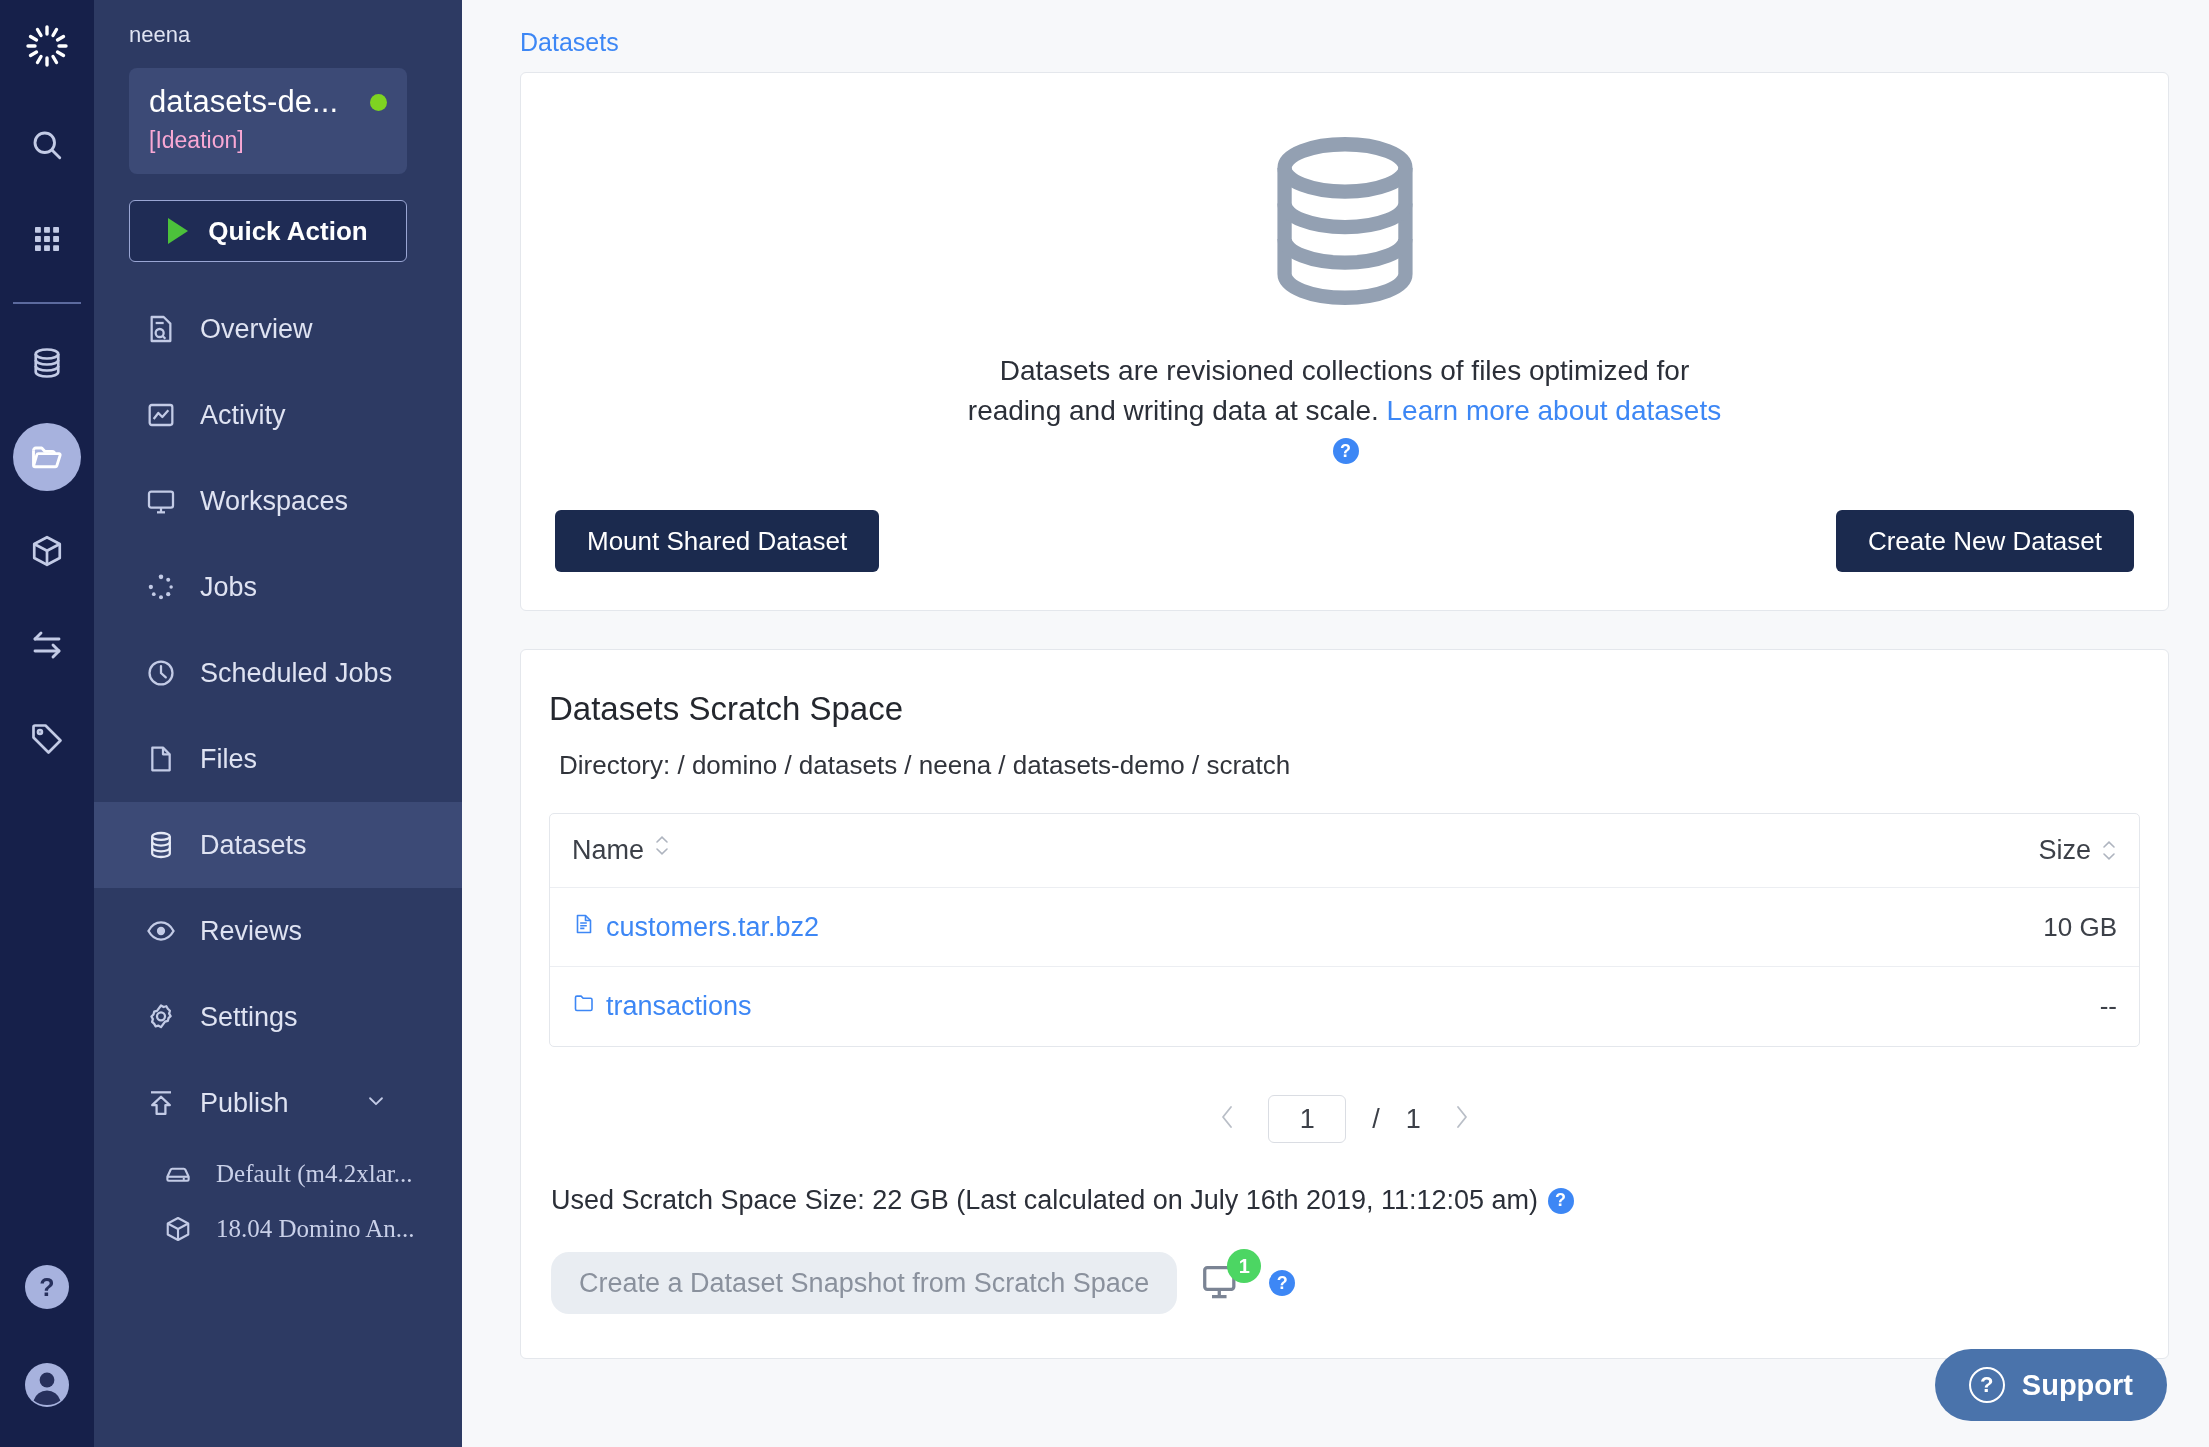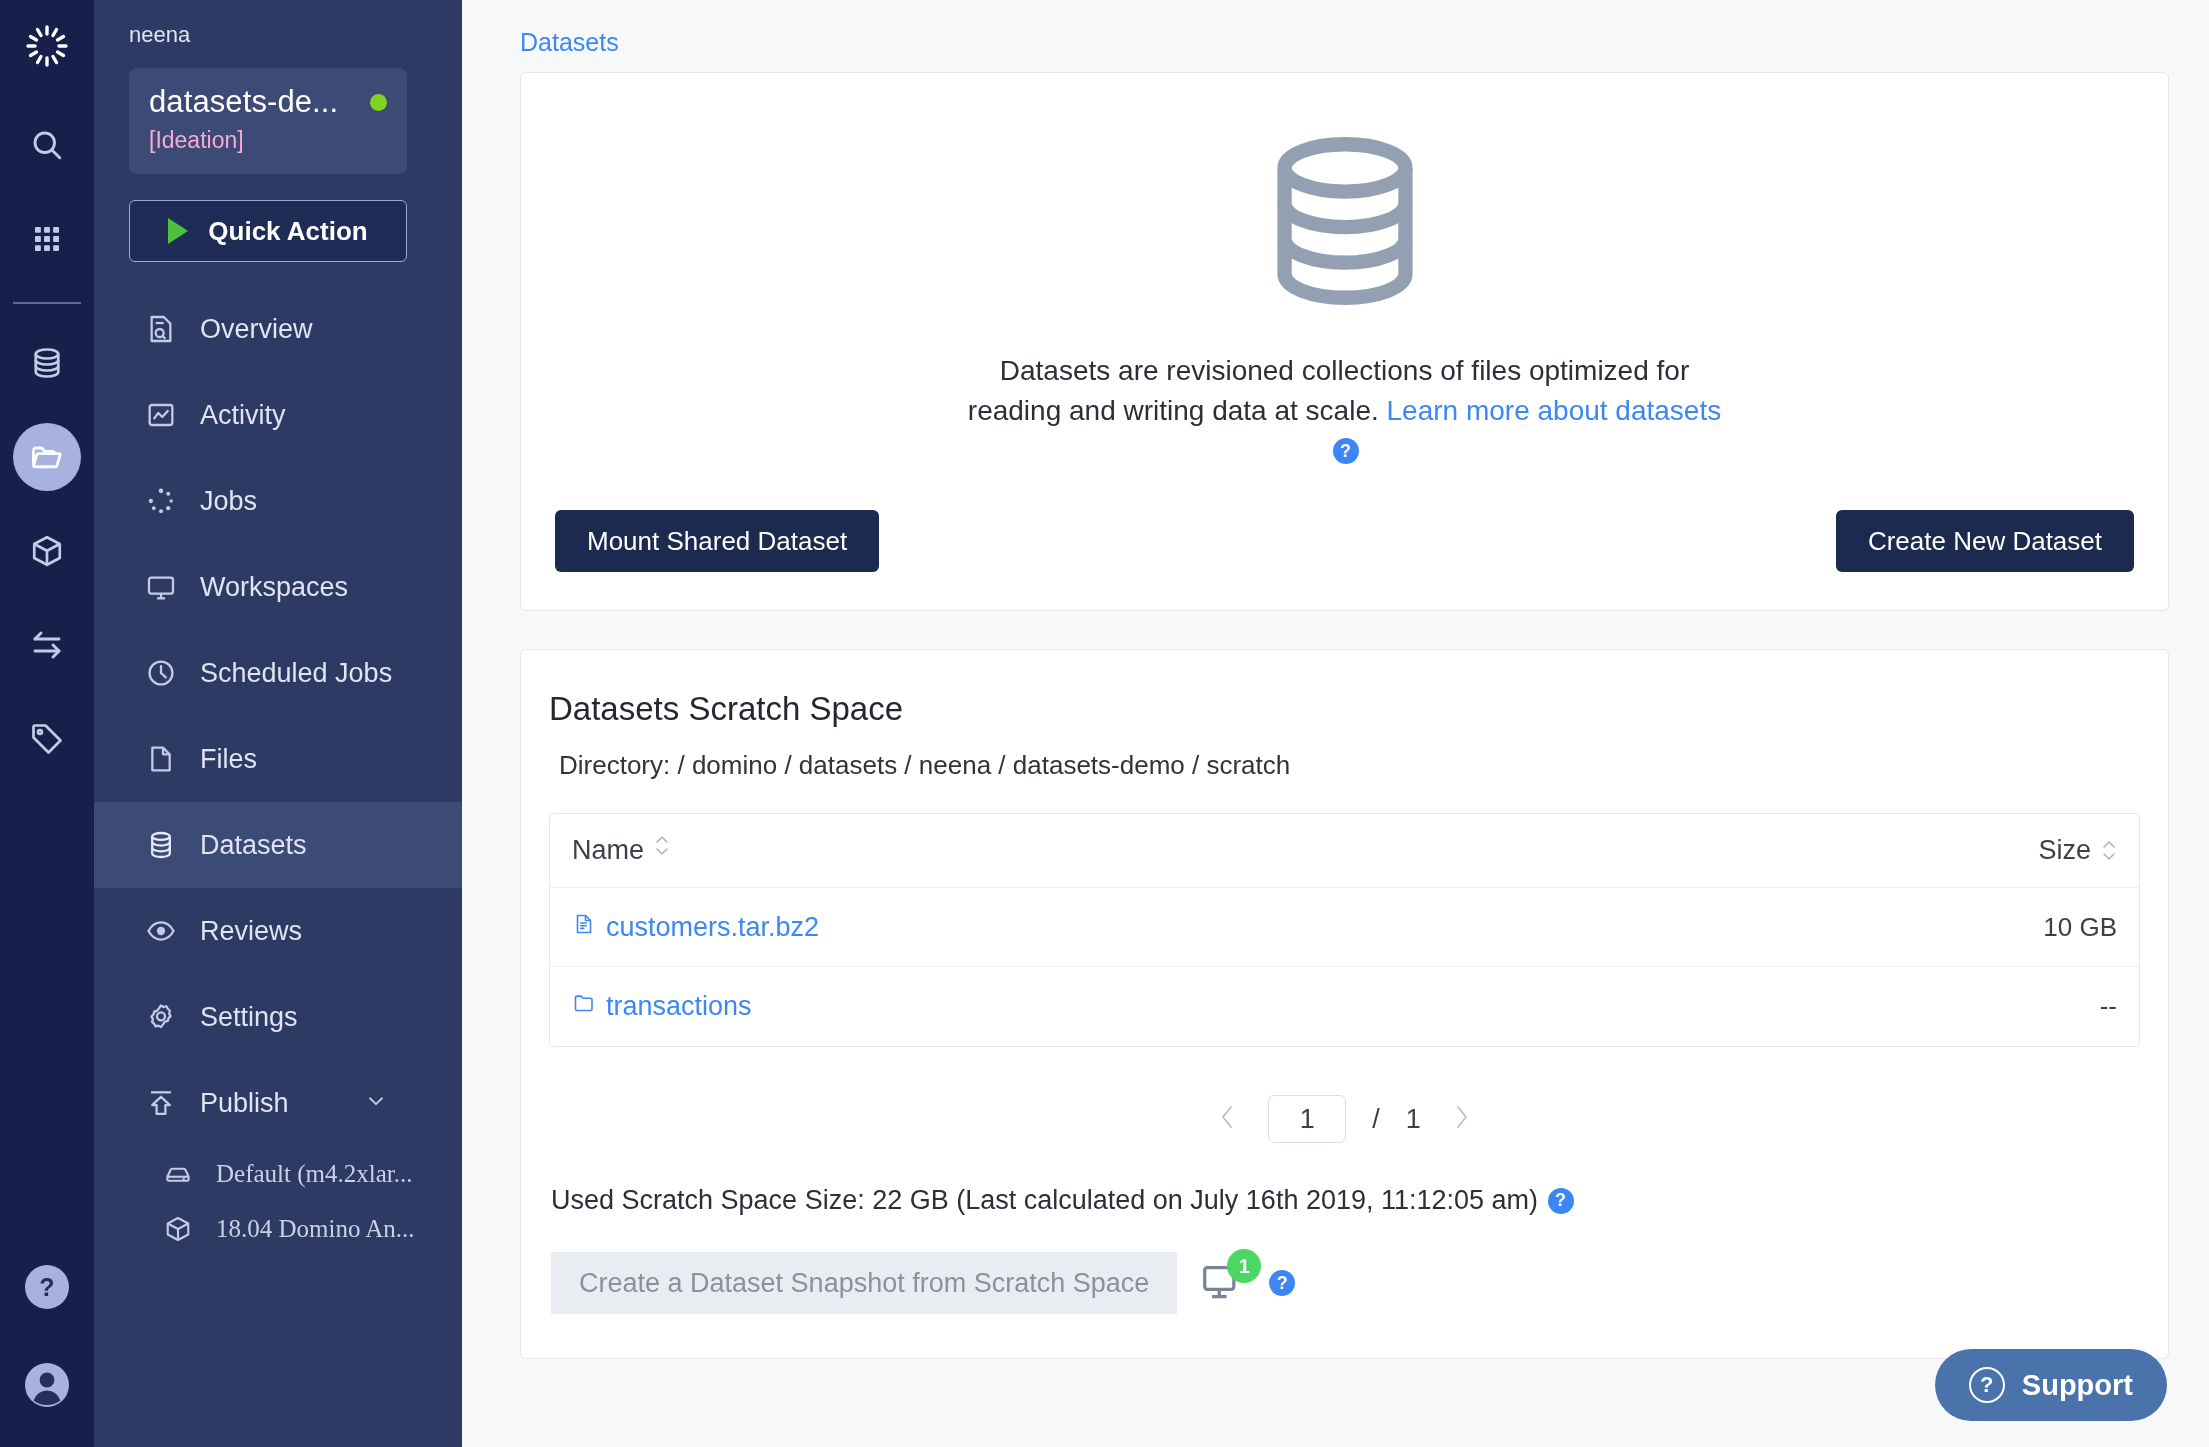--- a/index.html
+++ b/index.html
@@ -133,21 +133,21 @@
     width: 78px; height: 48px; border: 1px solid #dadde3; border-radius: 6px;
     text-align: center; font-size: 27px; color: #3c4048; background: #fff;
     font-family: "Liberation Sans", sans-serif;
   }
   .pg-sep { color: #3c4048; font-size: 27px; }
   .pg-total { color: #3c4048; font-size: 27px; }
 
   .used { margin-top: 42px; font-size: 27px; color: #2b2f38; padding-left: 2px;}
   .snap-row { display: flex; align-items: center; gap: 22px; margin-top: 36px; padding-left: 2px;}
   .btn-disabled {
-    background: #e9edf2; color: #8a919d; border: none; border-radius: 0;
+    background: #e9edf2; color: #8a919d; border: none; border-radius: 18px;
     height: 62px; padding: 0 28px; font-size: 27px;
     font-family: "Liberation Sans", sans-serif;
   }
   .monitor-wrap { position: relative; width: 46px; height: 40px; }
   .badge {
     position: absolute; top: -14px; right: -16px;
     width: 34px; height: 34px; border-radius: 50%;
     background: #4cd663; color: #fff; font-size: 20px; font-weight: 700;
     display: flex; align-items: center; justify-content: center;
   }
@@ -293,42 +293,42 @@
           <svg width="32" height="32" viewBox="0 0 24 24" fill="none" stroke="#c3cbe6" stroke-width="1.7" stroke-linejoin="round">
             <rect x="3.5" y="4.5" width="17" height="15" rx="1.6"></rect>
               <path d="M6.5 15 L10 10.5 L13 13.5 L17.5 8.5"></path>
           </svg>
         </span>
         <span class="lbl">Activity</span>
       </div>
 
       <div class="nav-item">
         <span class="ico">
+          <svg width="32" height="32" viewBox="0 0 24 24" fill="none" stroke="#c3cbe6" stroke-width="1.7" stroke-linejoin="round">
+            <rect x="3" y="5" width="18" height="12" rx="1.6"></rect>
+              <path d="M9 20.5 h6"></path>
+              <path d="M12 17 v3.5"></path>
+          </svg>
+        </span>
+        <span class="lbl">Workspaces</span>
+      </div>
+
+      <div class="nav-item">
+        <span class="ico">
           <svg width="32" height="32" viewBox="0 0 24 24" fill="#c3cbe6">
             <circle cx="12" cy="4.4" r="1.7"></circle>
               <circle cx="17.4" cy="6.6" r="1.5"></circle>
               <circle cx="19.6" cy="12" r="1.3"></circle>
             <circle cx="17.4" cy="17.4" r="1.6"></circle>
               <circle cx="12" cy="19.6" r="1.5"></circle>
               <circle cx="6.6" cy="17.4" r="1.4"></circle>
             <circle cx="4.4" cy="12" r="1.6"></circle>
           </svg>
         </span>
         <span class="lbl">Jobs</span>
-      </div>
-
-      <div class="nav-item">
-        <span class="ico">
-          <svg width="32" height="32" viewBox="0 0 24 24" fill="none" stroke="#c3cbe6" stroke-width="1.7" stroke-linejoin="round">
-            <rect x="3" y="5" width="18" height="12" rx="1.6"></rect>
-              <path d="M9 20.5 h6"></path>
-              <path d="M12 17 v3.5"></path>
-          </svg>
-        </span>
-        <span class="lbl">Workspaces</span>
       </div>
 
       <div class="nav-item">
         <span class="ico">
           <svg width="32" height="32" viewBox="0 0 24 24" fill="none" stroke="#c3cbe6" stroke-width="1.7" stroke-linecap="round">
             <circle cx="12" cy="12" r="8.6"></circle>
               <path d="M12 6.8 V12 L15.6 15.3"></path>
           </svg>
         </span>
         <span class="lbl">Scheduled Jobs</span>

